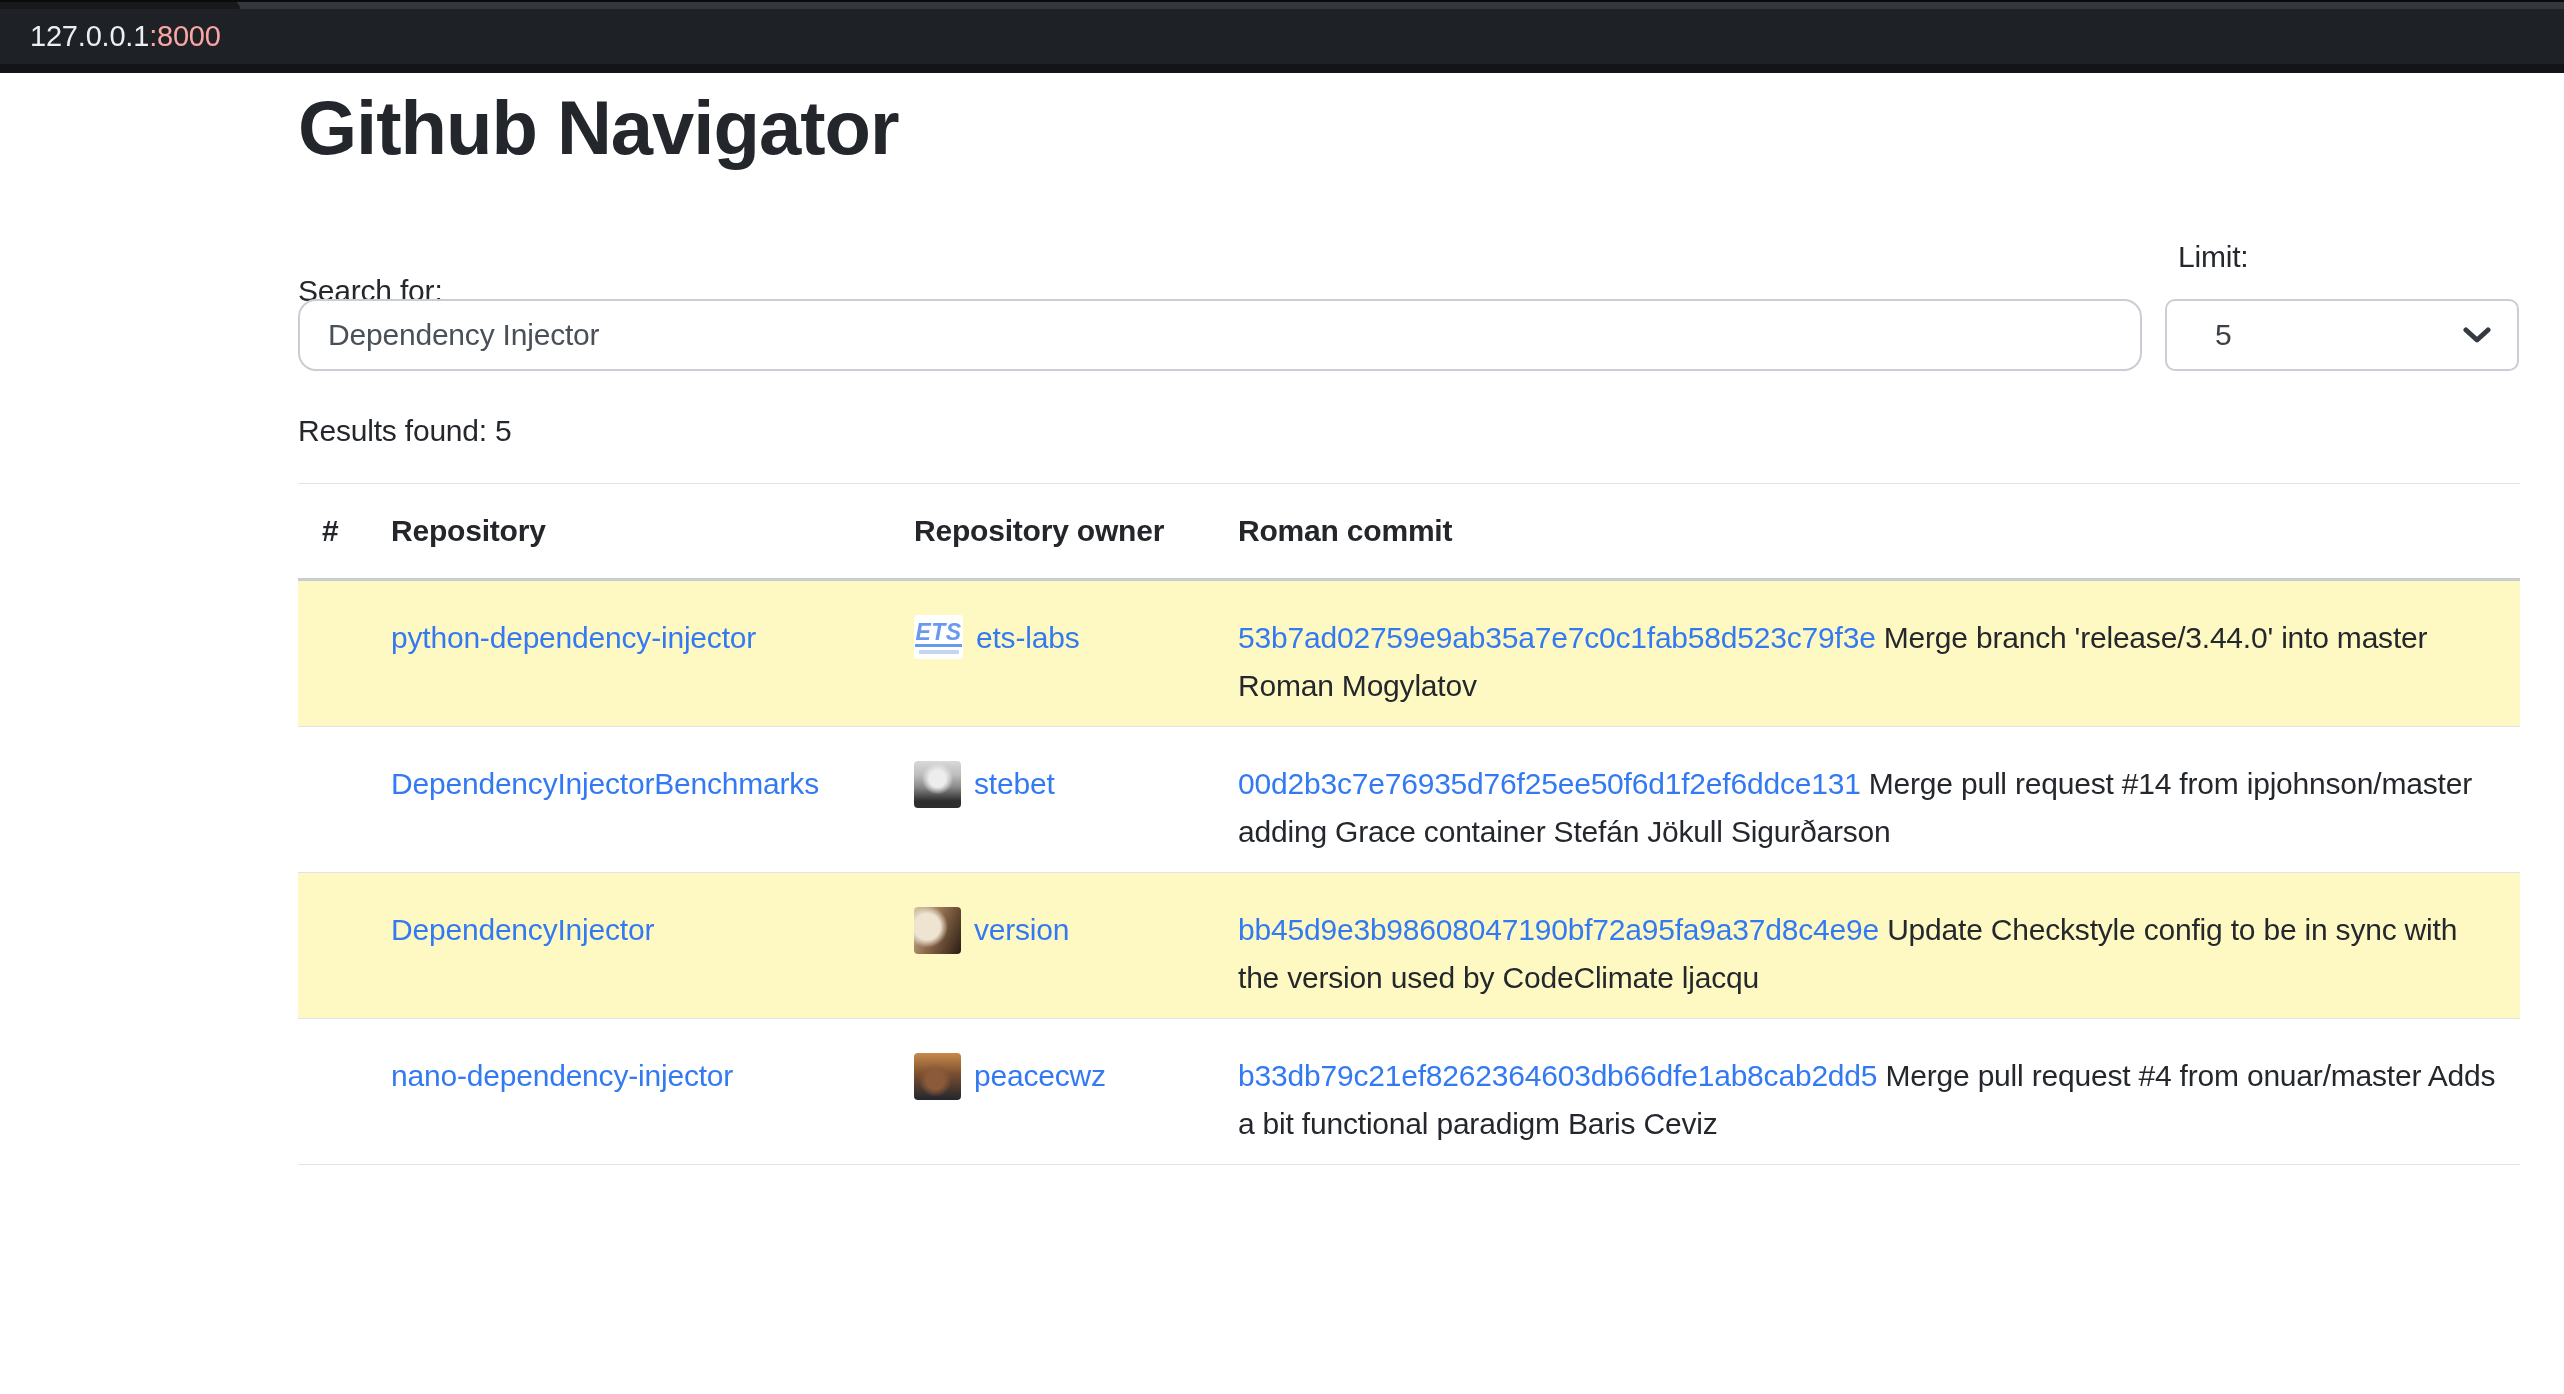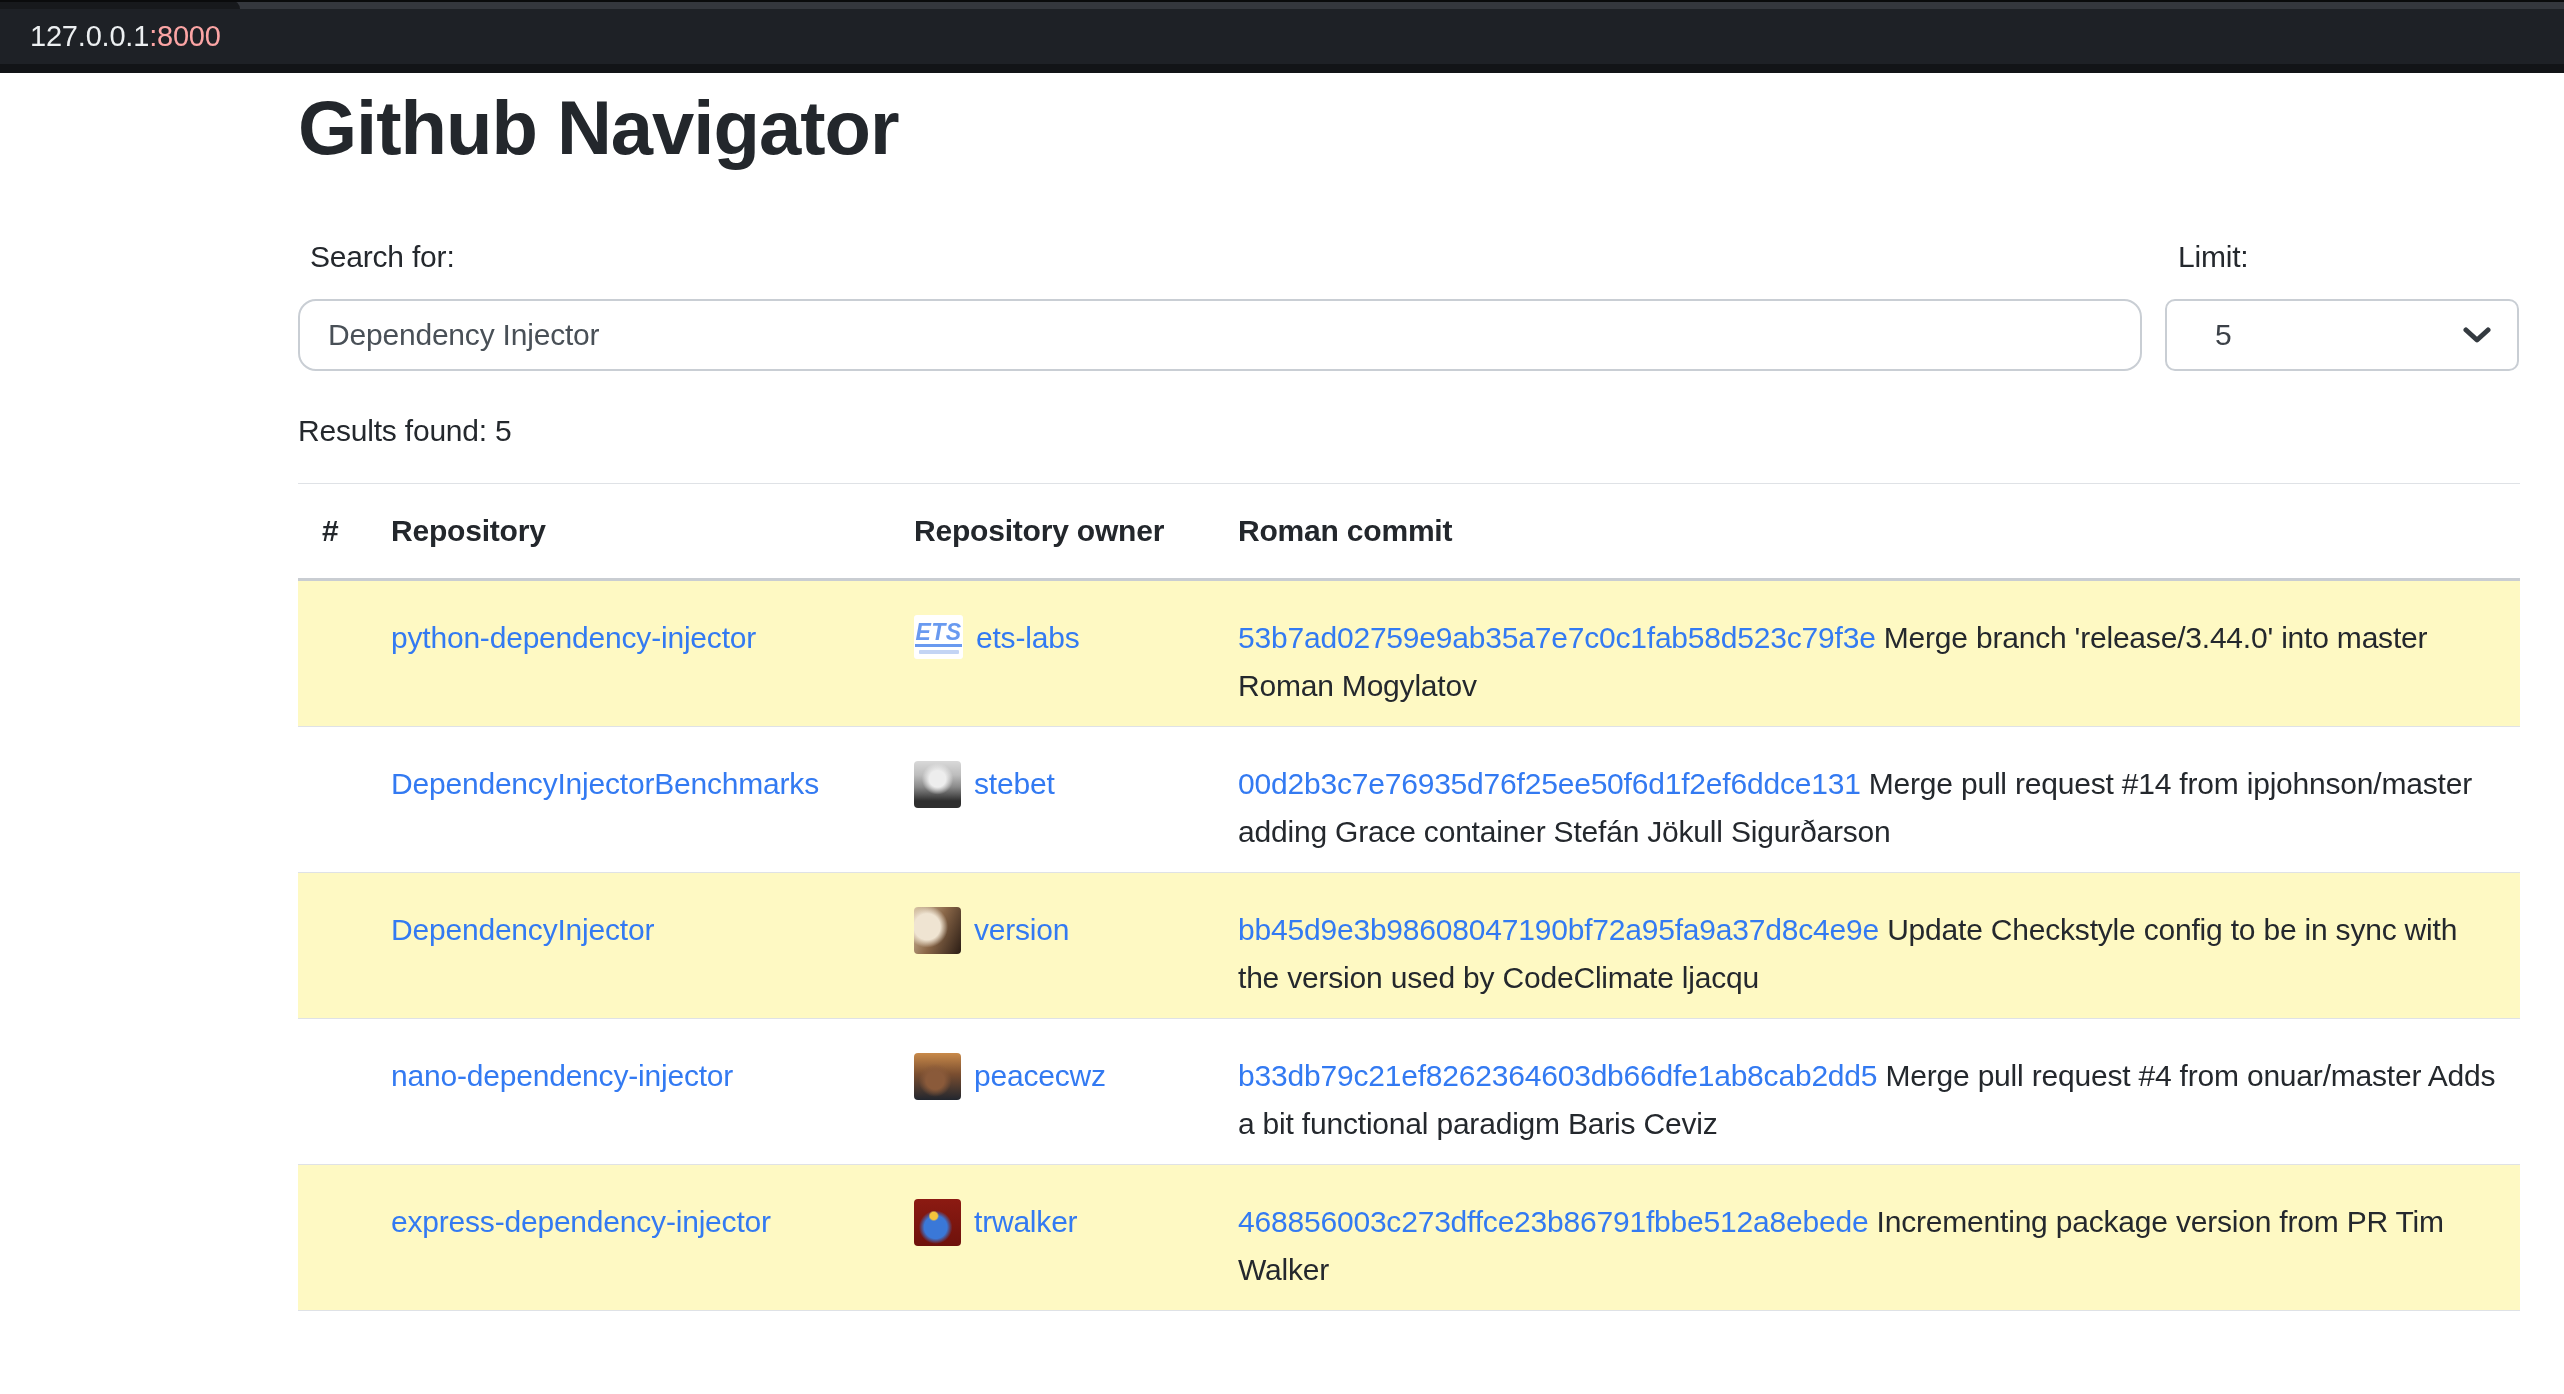--- a/index.html
+++ b/index.html
@@ -14,21 +14,21 @@
   .tab-strip-dark{position:absolute;left:0;top:0;width:240px;height:9px;background:#17191c;border-top-right-radius:9px;}
   .tab-strip-topline{position:absolute;left:0;top:0;width:2564px;height:2px;background:#0a0b0c;}
   .bar-divider{position:absolute;left:0;top:64px;width:2564px;height:9px;background:#121417;}
   .url-text{position:absolute;left:30px;top:9px;height:55px;display:flex;align-items:center;font-size:29px;}
   .url-host{color:#eceff1;}
   .url-port{color:#fca5a5;}
   
   .page-title{position:absolute;left:298px;top:84px;font-size:76px;font-weight:700;color:#23272c;letter-spacing:-1px;}
   
   .field-label{position:absolute;top:240px;font-size:30px;color:#24282d;}
-  .label-search{left:310px;}
+  .label-search{left:298px;margin-top:34px;}
   .label-limit{left:2178px;}
   .search-input{
     position:absolute;left:298px;top:299px;width:1844px;height:72px;box-sizing:border-box;
     border:2px solid #c9ced4;border-radius:18px;padding:0 28px;font-size:30px;color:#495057;
     font-family:"Liberation Sans", sans-serif;background:#fff;outline:none;letter-spacing:-0.2px;
   }
   .limit-select{
     position:absolute;left:2165px;top:299px;width:354px;height:72px;box-sizing:border-box;
     border:2px solid #c9ced4;border-radius:10px;background:#fff;
     display:flex;align-items:center;justify-content:space-between;
@@ -180,28 +180,17 @@
         <td><a class="link">nano-dependency-injector</a></td>
         <td>
             <div class="owner-cell-inner">
           <div class="avatar avatar-peacecwz"></div>
           <a class="link">peacecwz</a>
         </div>
           </td>
         <td><a class="link">b33db79c21ef8262364603db66dfe1ab8cab2dd5</a><span> Merge pull request #4 from onuar/master Adds a bit functional paradigm Baris Ceviz</span></td>
       </tr>
 
-      <tr class="striped">
-        <td></td>
-        <td><a class="link">express-dependency-injector</a></td>
-        <td>
-            <div class="owner-cell-inner">
-          <div class="avatar avatar-trwalker"></div>
-          <a class="link">trwalker</a>
-        </div>
-          </td>
-        <td><a class="link">468856003c273dffce23b86791fbbe512a8ebede</a><span> Incrementing package version from PR Tim Walker</span></td>
-      </tr>
 
     </tbody>
   </table>
 
 </div>
 
 </body></html>

